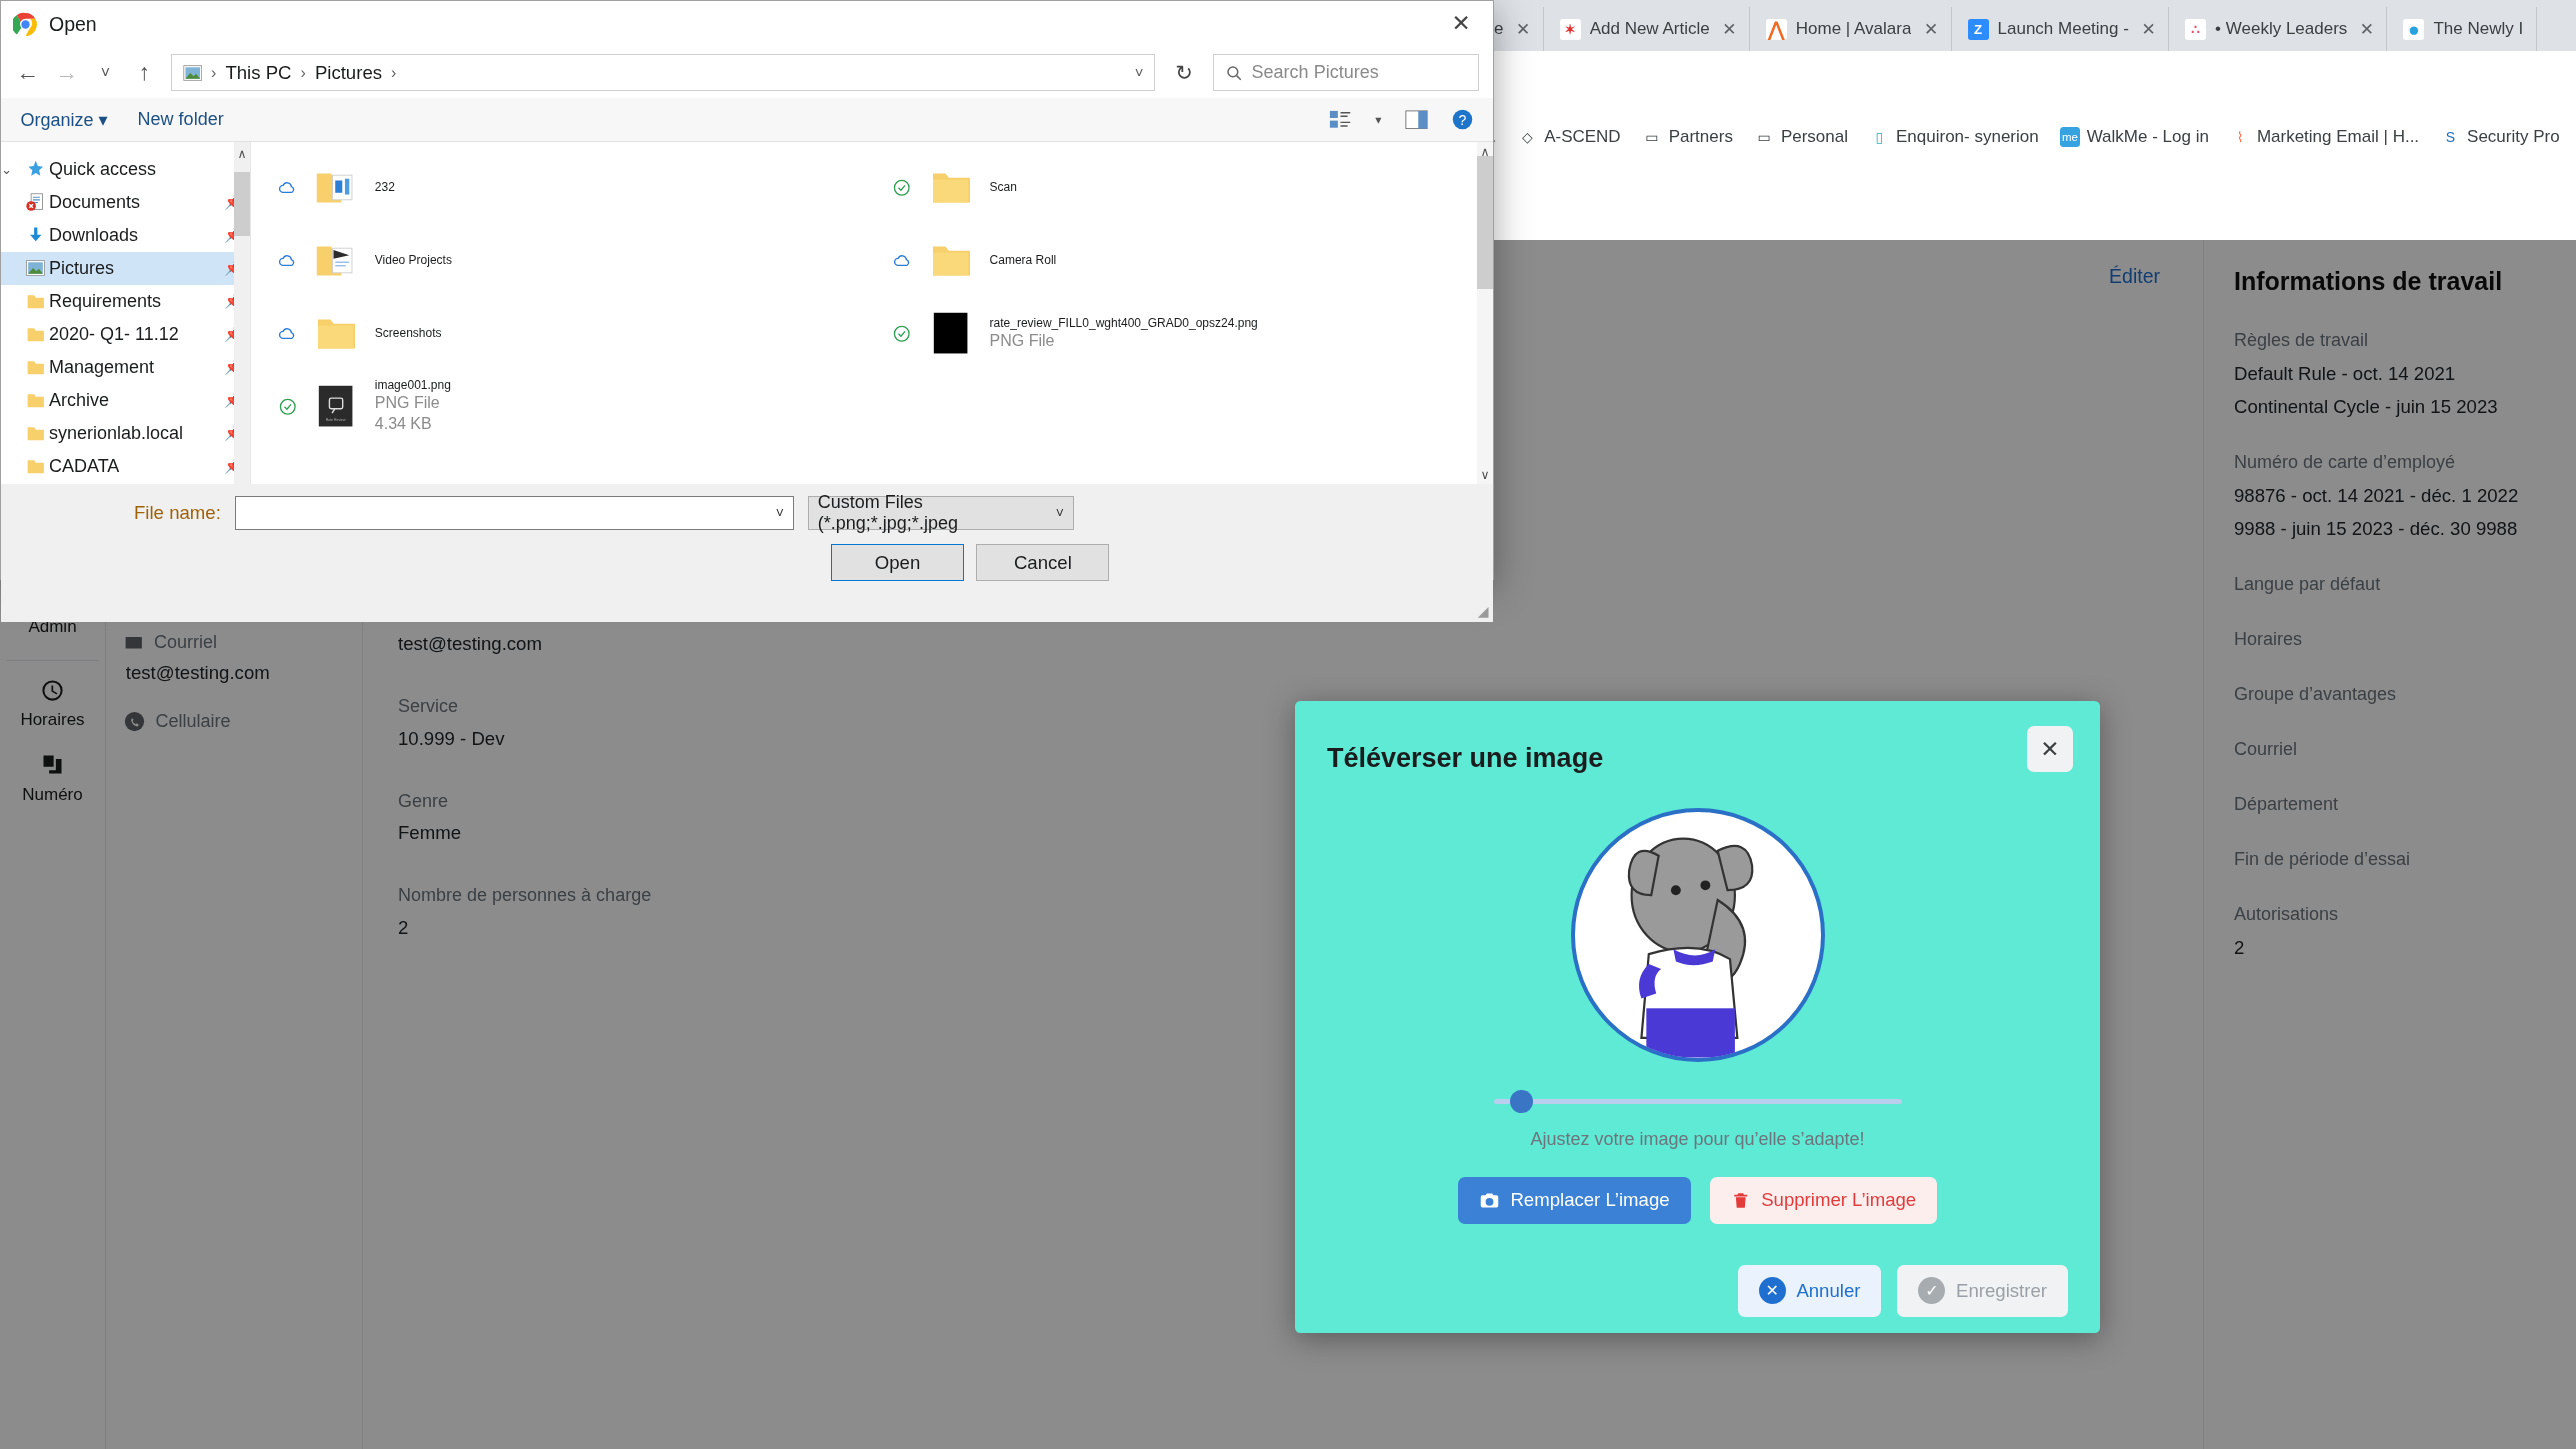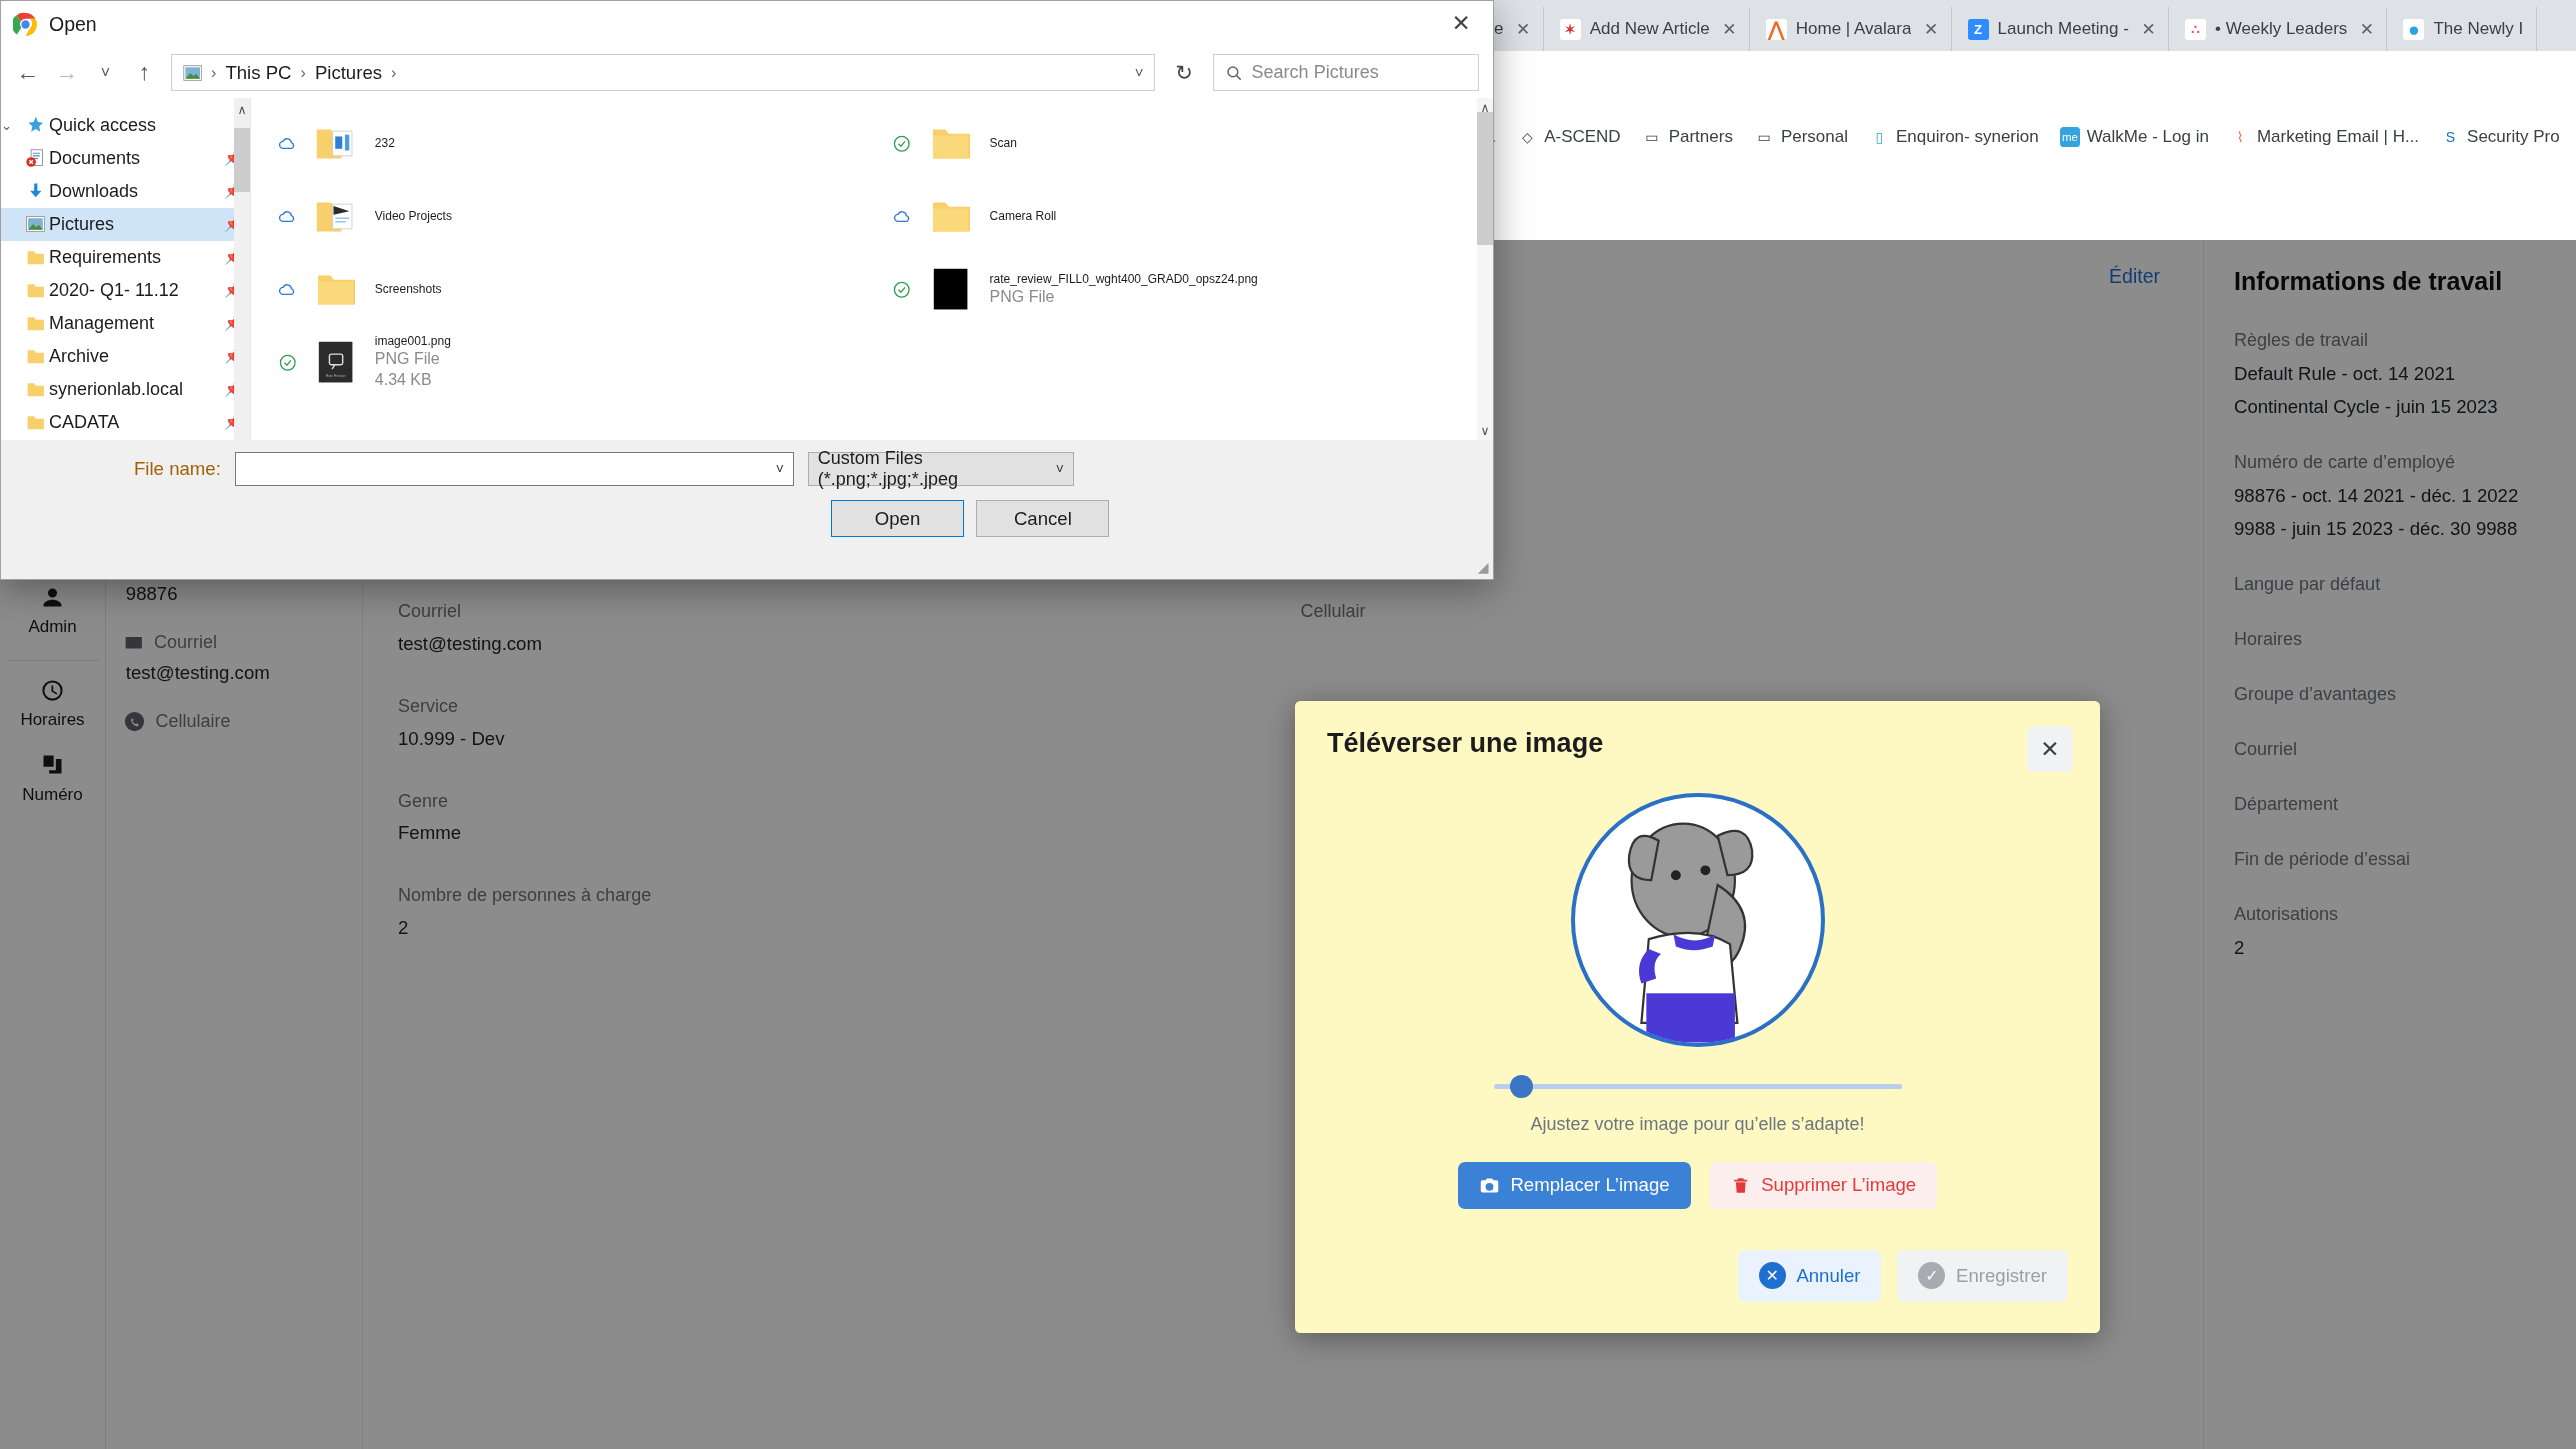--- a/index.html
+++ b/index.html
@@ -125,22 +125,22 @@
   .wgroup .wk { font-size: 18px; color:#6c757d; }
   .wgroup .wv { font-size: 18.6px; color:#212529; margin-top: 11.5px; }
 
   
   #dimmer { position:absolute; top:240px; left:0; right:0; bottom:0;
      background: rgba(0,0,0,0.45); }
 
   
   #modal {
     position:absolute; left: 1295px; top: 701px; width: 805px; height: 632px;
-    background:#fef9c3; border-radius: 5.3px; box-shadow: 0 5.3px 30px rgba(0,0,0,.35);
-    padding: 27px 32px;
+    background:#5eead4; border-radius: 5.3px; box-shadow: 0 5.3px 30px rgba(0,0,0,.35);
+    padding: 42px 32px;
   }
   #modal .mtitle { font-size: 27px; font-weight: 600; color:#1b1c1d; }
   #modal .mclose {
     position:absolute; top: 25px; right: 27px; width: 46px; height: 46px;
     border-radius: 7px; background:#f1f2f3; display:flex; align-items:center;
     justify-content:center; font-size: 23px; color:#3c4043;
   }
   .crop-circle {
     width: 254px; height: 254px; margin: 34px auto 0; border-radius: 50%;
     border: 4.4px solid #2b70c7; overflow:hidden; background:#fff;
@@ -619,20 +619,43 @@
     <span class="refresh">↻</span>
     <div class="searchbox">
       <svg width="18" height="18" viewBox="0 0 24 24" fill="none" stroke="#666" stroke-width="2">
           <circle cx="10.5" cy="10.5" r="6.5"></circle>
           <path d="M15.5 15.5L21 21"></path>
         </svg>
       <span>Search Pictures</span>
     </div>
   </div>
 
+  <div class="fd-toolbar">
+    <span class="tb">
+      <span>Organize</span>
+      <span>▾</span>
+    </span>
+    <span class="tb">New folder</span>
+    <span class="tb-right">
+      <svg width="23" height="19.5" viewBox="0 0 26 22">
+          <rect x="1" y="1" width="9" height="8" fill="#5b8ec4"></rect>
+          <rect x="1" y="12" width="9" height="8" fill="#5b8ec4"></rect>
+          <path d="M13 3h11M13 7h8M13 14h11M13 18h8" stroke="#555" stroke-width="1.6"></path>
+        </svg>
+      <span style="color:#555;font-size:12.4px">▾</span>
+      <svg width="23" height="19.5" viewBox="0 0 26 22">
+          <rect x="1" y="1" width="24" height="20" fill="#fff" stroke="#6b6b6b"></rect>
+          <rect x="15" y="1" width="10" height="20" fill="#5b8ec4"></rect>
+        </svg>
+      <svg width="23" height="23" viewBox="0 0 26 26">
+          <circle cx="13" cy="13" r="11" fill="#1e74c8"></circle>
+          <text x="13" y="19" font-size="16" fill="#fff" text-anchor="middle" font-family="Liberation Sans">?</text>
+        </svg>
+    </span>
+  </div>
 
   <div class="fd-body">
 
     <div class="fd-tree">
       <div class="tnode">
         <span class="tind" style="color:#555;font-size:13.3px">⌄</span>
         <span class="tico">
             <svg width="19.5" height="19.5" viewBox="0 0 24 24">
               <path d="M12 2l2.6 6.5L21 9.6l-4.8 4.3 1.4 6.6L12 17.2 6.4 20.5l1.4-6.6L3 9.6l6.4-1.1L12 2z" fill="#3aa0e0"></path>
             </svg>

